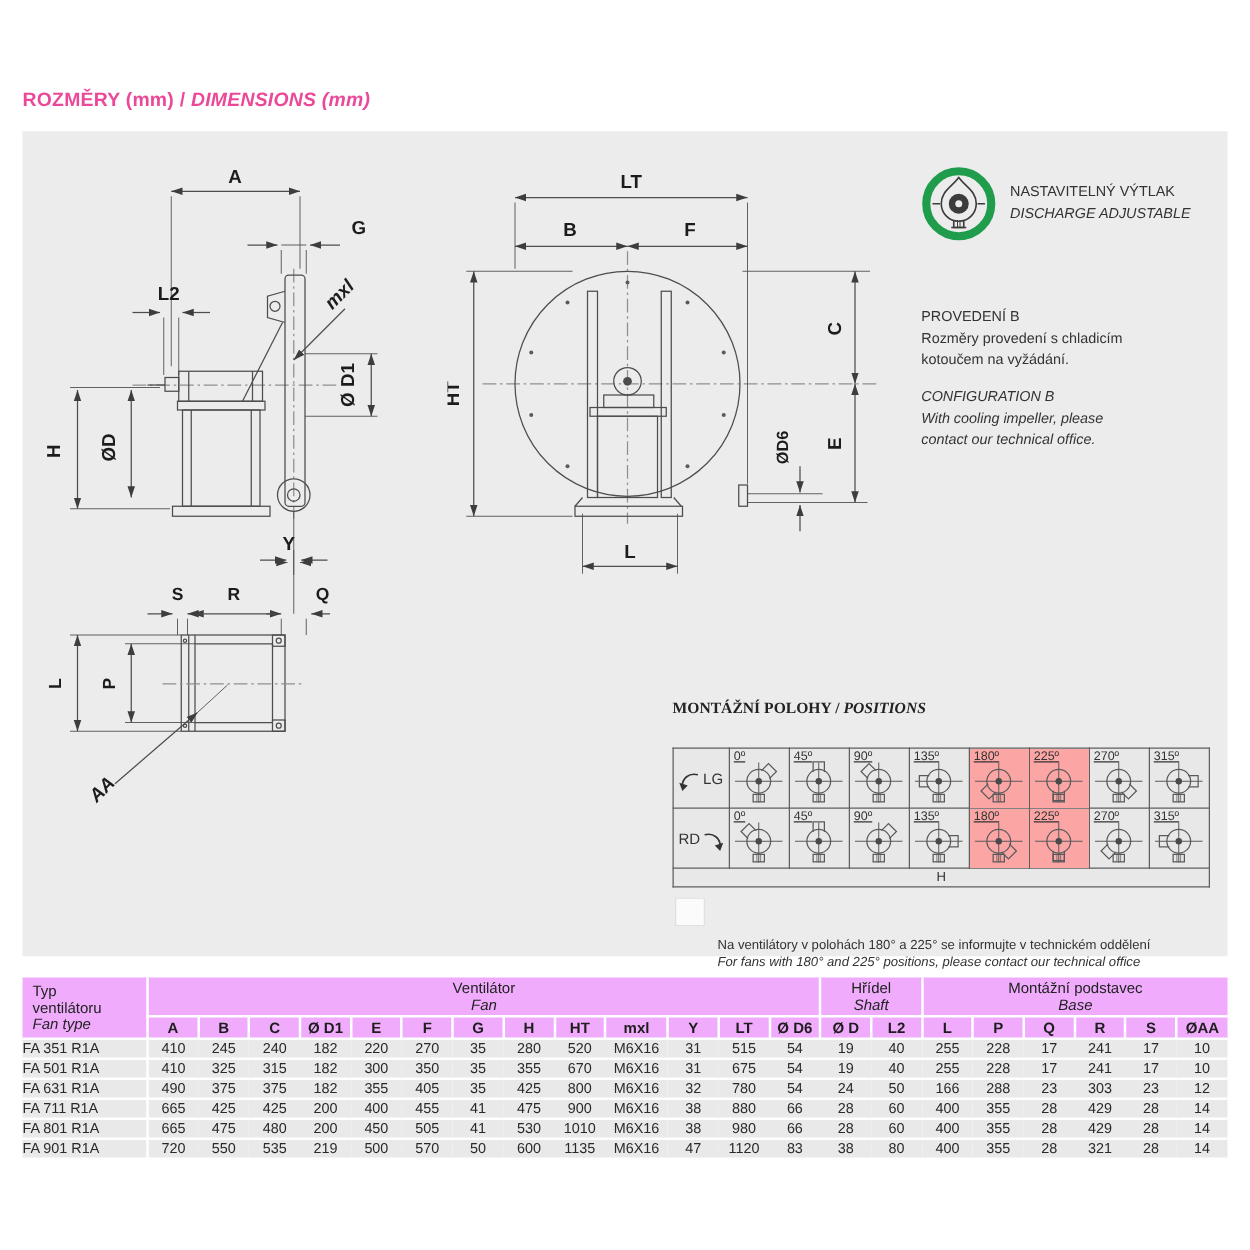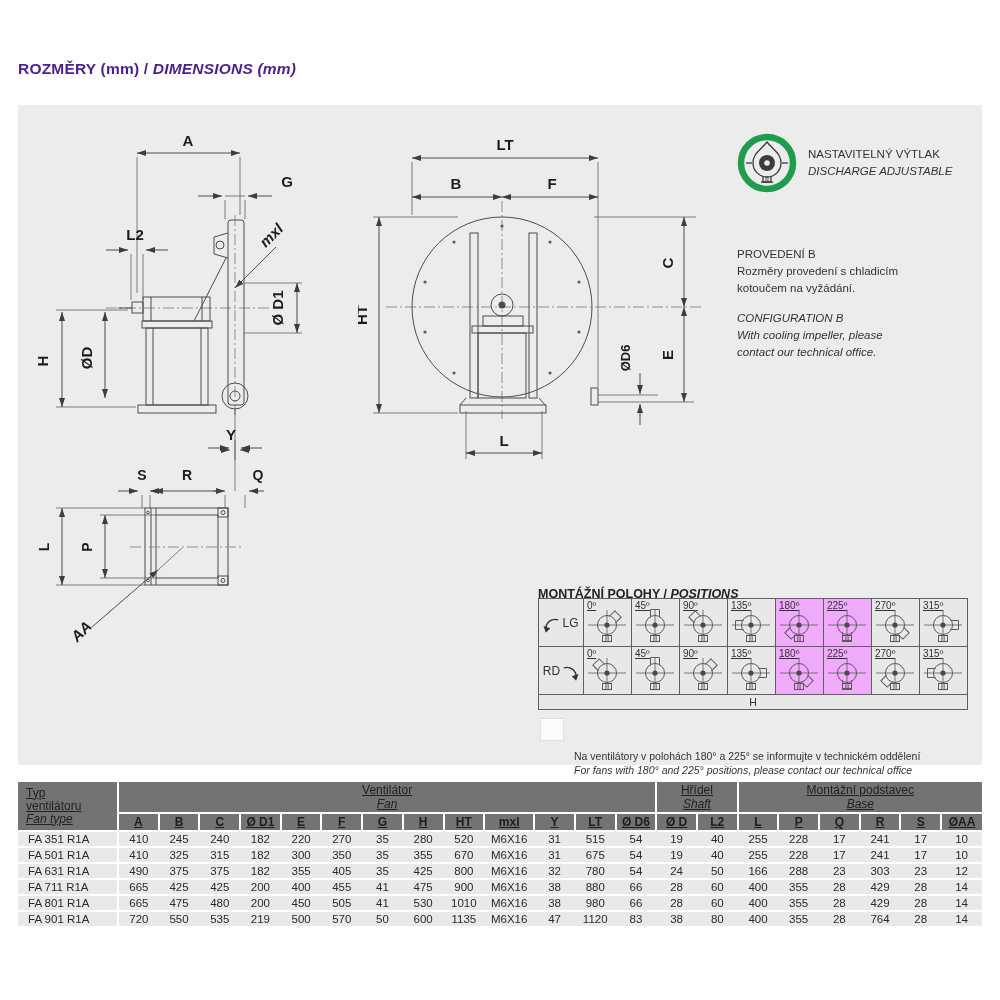--- a/index.html
+++ b/index.html
@@ -2,54 +2,54 @@
 <html><head>
 <meta charset="utf-8">
 <style>
   html,body{margin:0;padding:0;}
   body{
     width:1000px;height:1000px;position:relative;background:#ffffff;
     font-family:"Liberation Sans",sans-serif;overflow:hidden;color:#222;
   }
   .abs{position:absolute;}
   .it{font-style:italic;}
-  .page-title{left:18px;top:60px;font-size:15.5px;font-weight:bold;color:#4c1d95;letter-spacing:.2px;}
+  .page-title{left:18px;top:72px;font-size:15.5px;font-weight:bold;color:#ec4899;letter-spacing:.2px;}
   .panel{left:18px;top:105px;width:964px;height:660px;background:#ececec;}
 
   
   .badge-text{left:790px;top:41px;font-size:11.5px;line-height:16.5px;color:#333;}
 
   
   .config{left:719px;top:141px;font-size:11.5px;line-height:17px;color:#333;}
   .config .gap{height:13px;}
 
   
-  .pos-heading{left:520px;top:482px;font-size:12.5px;font-weight:bold;color:#222;}
+  .pos-heading{left:520px;top:454px;font-size:12.5px;font-weight:bold;color:#222;font-family:Liberation Serif, serif;}
   .pos-table{left:520px;top:493px;border-collapse:collapse;background:#e8e8e8;}
   .pos-table td{border:1px solid #5f5f5f;padding:0;}
   .pos-label{width:44px;height:47px;text-align:center;font-size:12px;color:#333;vertical-align:middle;margin-left:31px;}
   .pos-label .lab-wrap{display:flex;align-items:center;justify-content:center;gap:1px;}
   .pos-cell{width:47px;height:47px;position:relative;}
-  .pos-cell.hl{background:#f0abfc;}
+  .pos-cell.hl{background:#fca5a5;}
   .deg{position:absolute;top:1px;left:3px;font-size:10px;color:#333;text-decoration:underline;}
   .fanpos{position:absolute;left:3px;top:9px;}
   .pos-footer{height:14px;text-align:center;font-size:10.5px;color:#333;}
   .pos-note-swatch{left:522px;top:613px;width:22px;height:21px;background:#fbfbfb;border:1px solid #e0e0e0;}
   .pos-note{left:556px;top:644px;font-size:10.5px;line-height:14px;color:#333;}
 
   
   .dim-table{left:18px;top:782px;width:964px;border-collapse:collapse;table-layout:fixed;}
   .dim-table th,.dim-table td{padding:0;text-align:center;font-weight:normal;}
-  .dim-table thead th{background:#737373;border-right:2px solid #fff;border-bottom:2px solid #fff;text-decoration:underline;}
+  .dim-table thead th{background:#f0abfc;border-right:2px solid #fff;border-bottom:2px solid #fff;}
   .dim-table thead th:last-child{border-right:none;margin-top:40px;}
   .corner{text-align:left !important;padding-left:8px !important;font-size:12px;font-weight:bold;line-height:13px;}
   .ghead{font-size:12px;font-weight:bold;height:30px;line-height:14px;}
   .letters th{height:16px;font-size:12px;font-weight:bold;color:#1d1d1d;}
   .dim-table tbody td{background:#e9e9e9;border-bottom:2px solid #fff;height:14px;font-size:11.5px;color:#2a2a2a;}
-  .dim-table tbody td.rowhead{text-align:left;padding-left:10px;border-right:2px solid #fff;}
+  .dim-table tbody td.rowhead{text-align:left;padding-left:0;border-right:2px solid #fff;}
 
   svg text{font-family:"Liberation Sans",sans-serif;}
 </style>
 </head>
 <body>
 
 <div class="abs page-title">
   <span>ROZMĚRY (mm)</span><span> / </span><span class="it">DIMENSIONS (mm)</span>
 </div>
 
@@ -788,18 +788,18 @@
         <td>1135</td>
         <td>M6X16</td>
         <td>47</td>
         <td>1120</td>
         <td>83</td>
         <td>38</td>
         <td>80</td>
         <td>400</td>
         <td>355</td>
         <td>28</td>
-        <td>764</td>
+        <td>321</td>
         <td>28</td>
         <td>14</td>
       </tr>
     </tbody>
 </table>
 
 </body></html>

